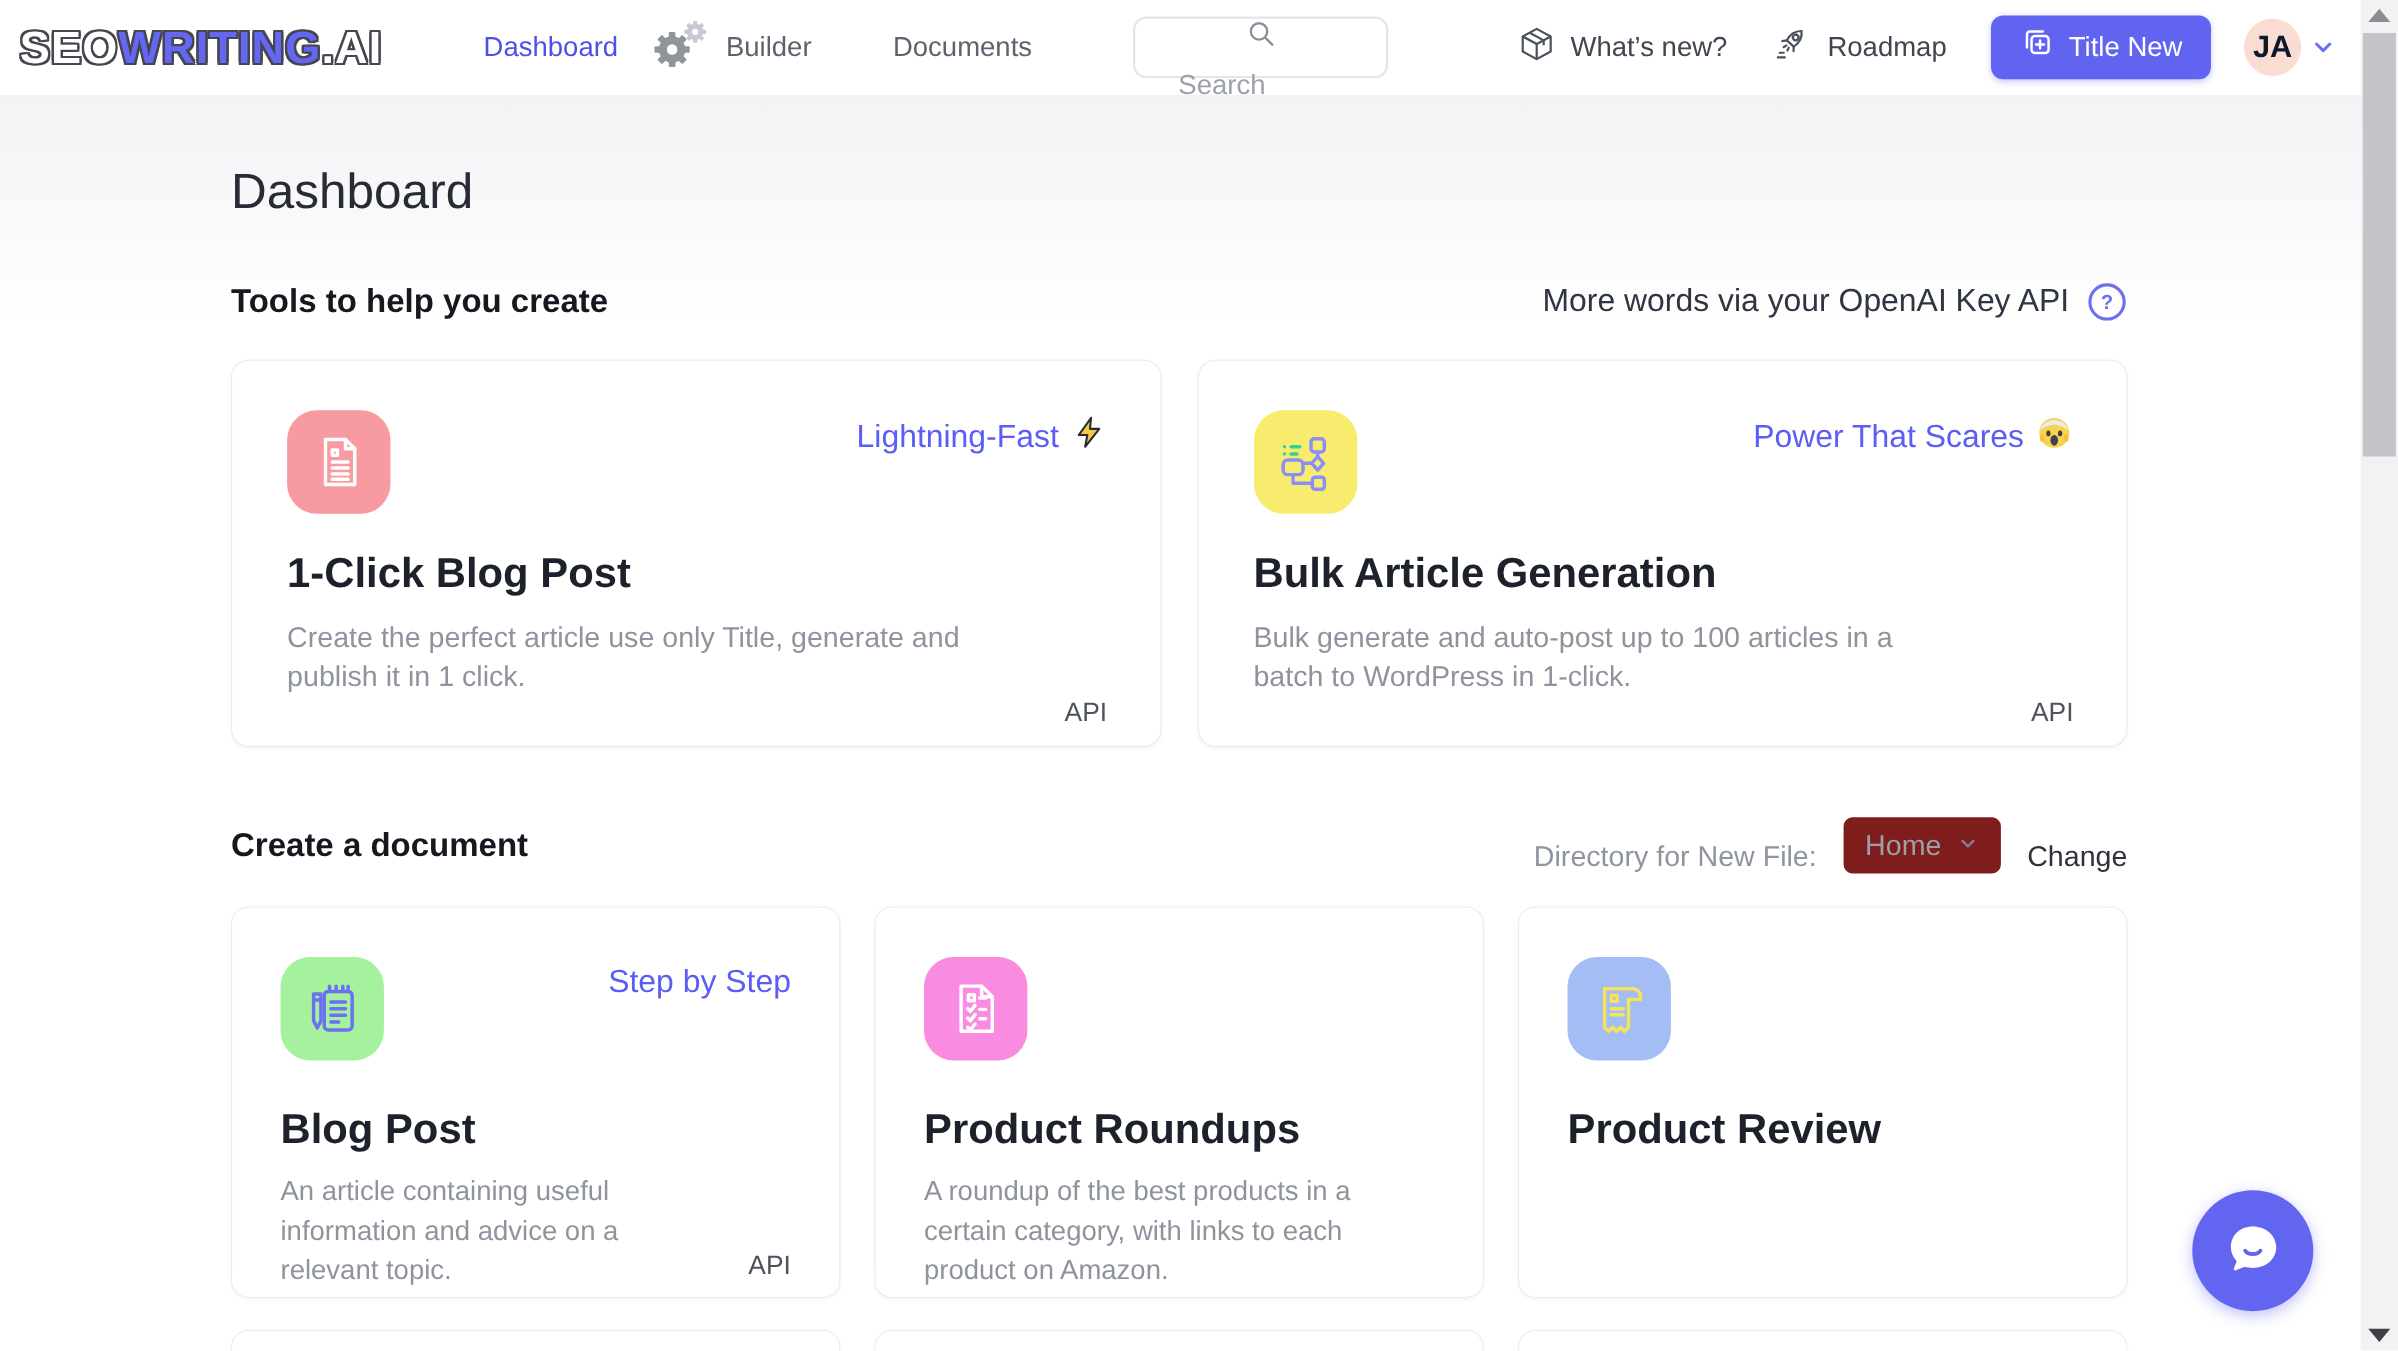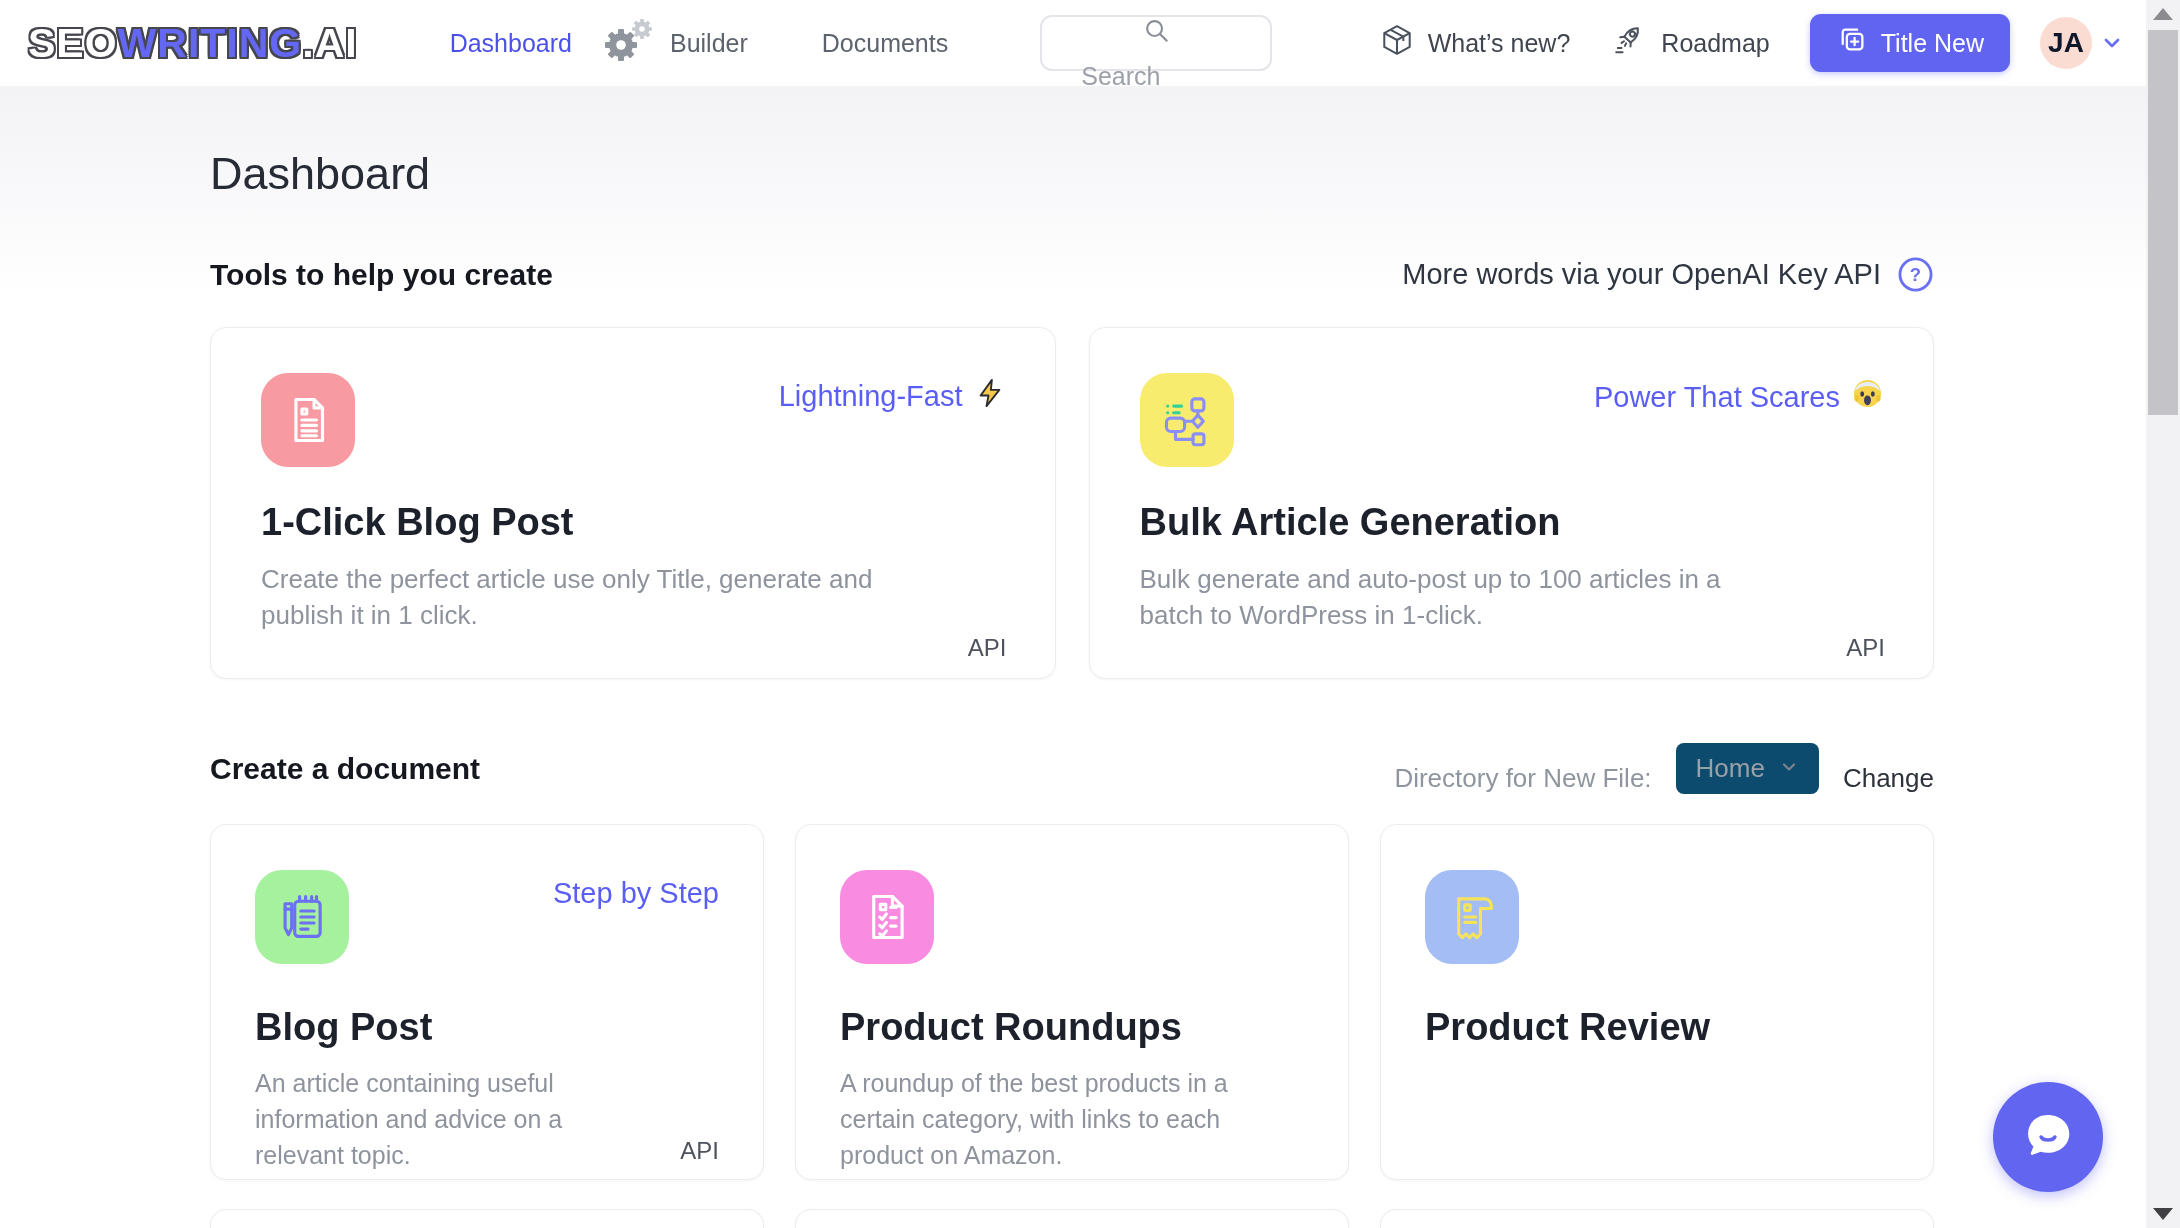--- a/index.html
+++ b/index.html
@@ -1,21 +1,21 @@
 <!DOCTYPE html>
 <html><head>
 <meta charset="utf-8">
 <style>
   * { margin:0; padding:0; box-sizing:border-box; }
   html,body { width:2180px; height:1228px; }
   body { font-family:"Liberation Sans", sans-serif; background:#fff; }
   #screen { position:relative; width:2180px; height:1228px; overflow:hidden; background:#fff; }
 
   
-  .header { position:relative; z-index:5; display:flex; align-items:center; height:86px; background:#fff; padding-left:28px; }
+  .header { position:relative; z-index:5; display:flex; align-items:center; height:86px; background:#fff; padding-left:18px; }
   .logo { display:flex; align-items:baseline; font-weight:bold; font-size:41px; letter-spacing:1px; cursor:pointer; }
   .logo-outline { color:#ffffff; text-shadow:-2px -2px 0 #46464f, 2px -2px 0 #46464f, -2px 2px 0 #46464f, 2px 2px 0 #46464f, -2px 0 0 #46464f, 2px 0 0 #46464f, 0 -2px 0 #46464f, 0 2px 0 #46464f; }
   .logo-purple { color:#6467f2; text-shadow:-2px -2px 0 #46464f, 2px -2px 0 #46464f, -2px 2px 0 #46464f, 2px 2px 0 #46464f, -2px 0 0 #46464f, 2px 0 0 #46464f, 0 -2px 0 #46464f, 0 2px 0 #46464f; }
   .nav { display:flex; align-items:center; gap:30px; margin-left:92px; }
   .nav-item { display:flex; align-items:center; gap:14px; font-size:25px; color:#5d636d; cursor:pointer; }
   .nav-item.active { color:#4b51e8; font-weight:500; }
   .nav-gap { width:14px; }
   .search-box { display:flex; align-items:center; gap:14px; margin-left:92px; width:232px; height:56px; border:2px solid #e4e4e9; border-radius:12px; background:#fff; padding:0 16px;flex-direction:column; }
   .search-box input { border:none; outline:none; width:150px; font-size:25px; color:#3c424c; font-family:"Liberation Sans", sans-serif; background:transparent; }
   .search-box input::placeholder { color:#9ba0a9; }
@@ -50,21 +50,21 @@
   .card-badge { position:absolute; top:50px; right:50px; display:flex; align-items:center; gap:12px; font-size:29px; color:#5a5ef5; }
   .card-title { margin-top:34px; font-size:38px; font-weight:bold; color:#1d212b; }
   .card-desc { margin-top:17px; font-size:26px; line-height:36px; color:#8e939d; }
   .desc-t1 { max-width:680px; }
   .desc-t2 { max-width:645px; }
   .api-label { position:absolute; right:48px; bottom:16px; font-size:24px; color:#4d525c; }
 
   .docs-head { margin-top:64px; }
   .dir-controls { display:flex; align-items:flex-end; gap:24px; }
   .dir-label { font-size:26px; color:#8f959e; }
-  .dir-select { display:flex; align-items:center; gap:14px; background:#0c4a6e; border-radius:8px; padding:10px 20px; font-size:26px; color:#9aa0a8; cursor:pointer; }
+  .dir-select { display:flex; align-items:center; gap:14px; background:#7f1d1d; border-radius:8px; padding:10px 20px; font-size:26px; color:#9aa0a8; cursor:pointer; }
   .dir-change { font-size:26px; color:#2c313c; cursor:pointer; }
 
   .docs-row { display:flex; gap:31px; margin-top:30px; }
   .doc-card { width:554px; height:356px; padding:45px 44px; }
   .doc-card .card-badge { top:52px; right:44px; }
   .doc-card .card-title { margin-top:42px; }
   .doc-card .card-desc { margin-top:16px; font-size:25px; line-height:36px; }
   .desc-d1 { max-width:355px; }
   .desc-d2 { max-width:415px; }
   .desc-d3 { max-width:415px; }

